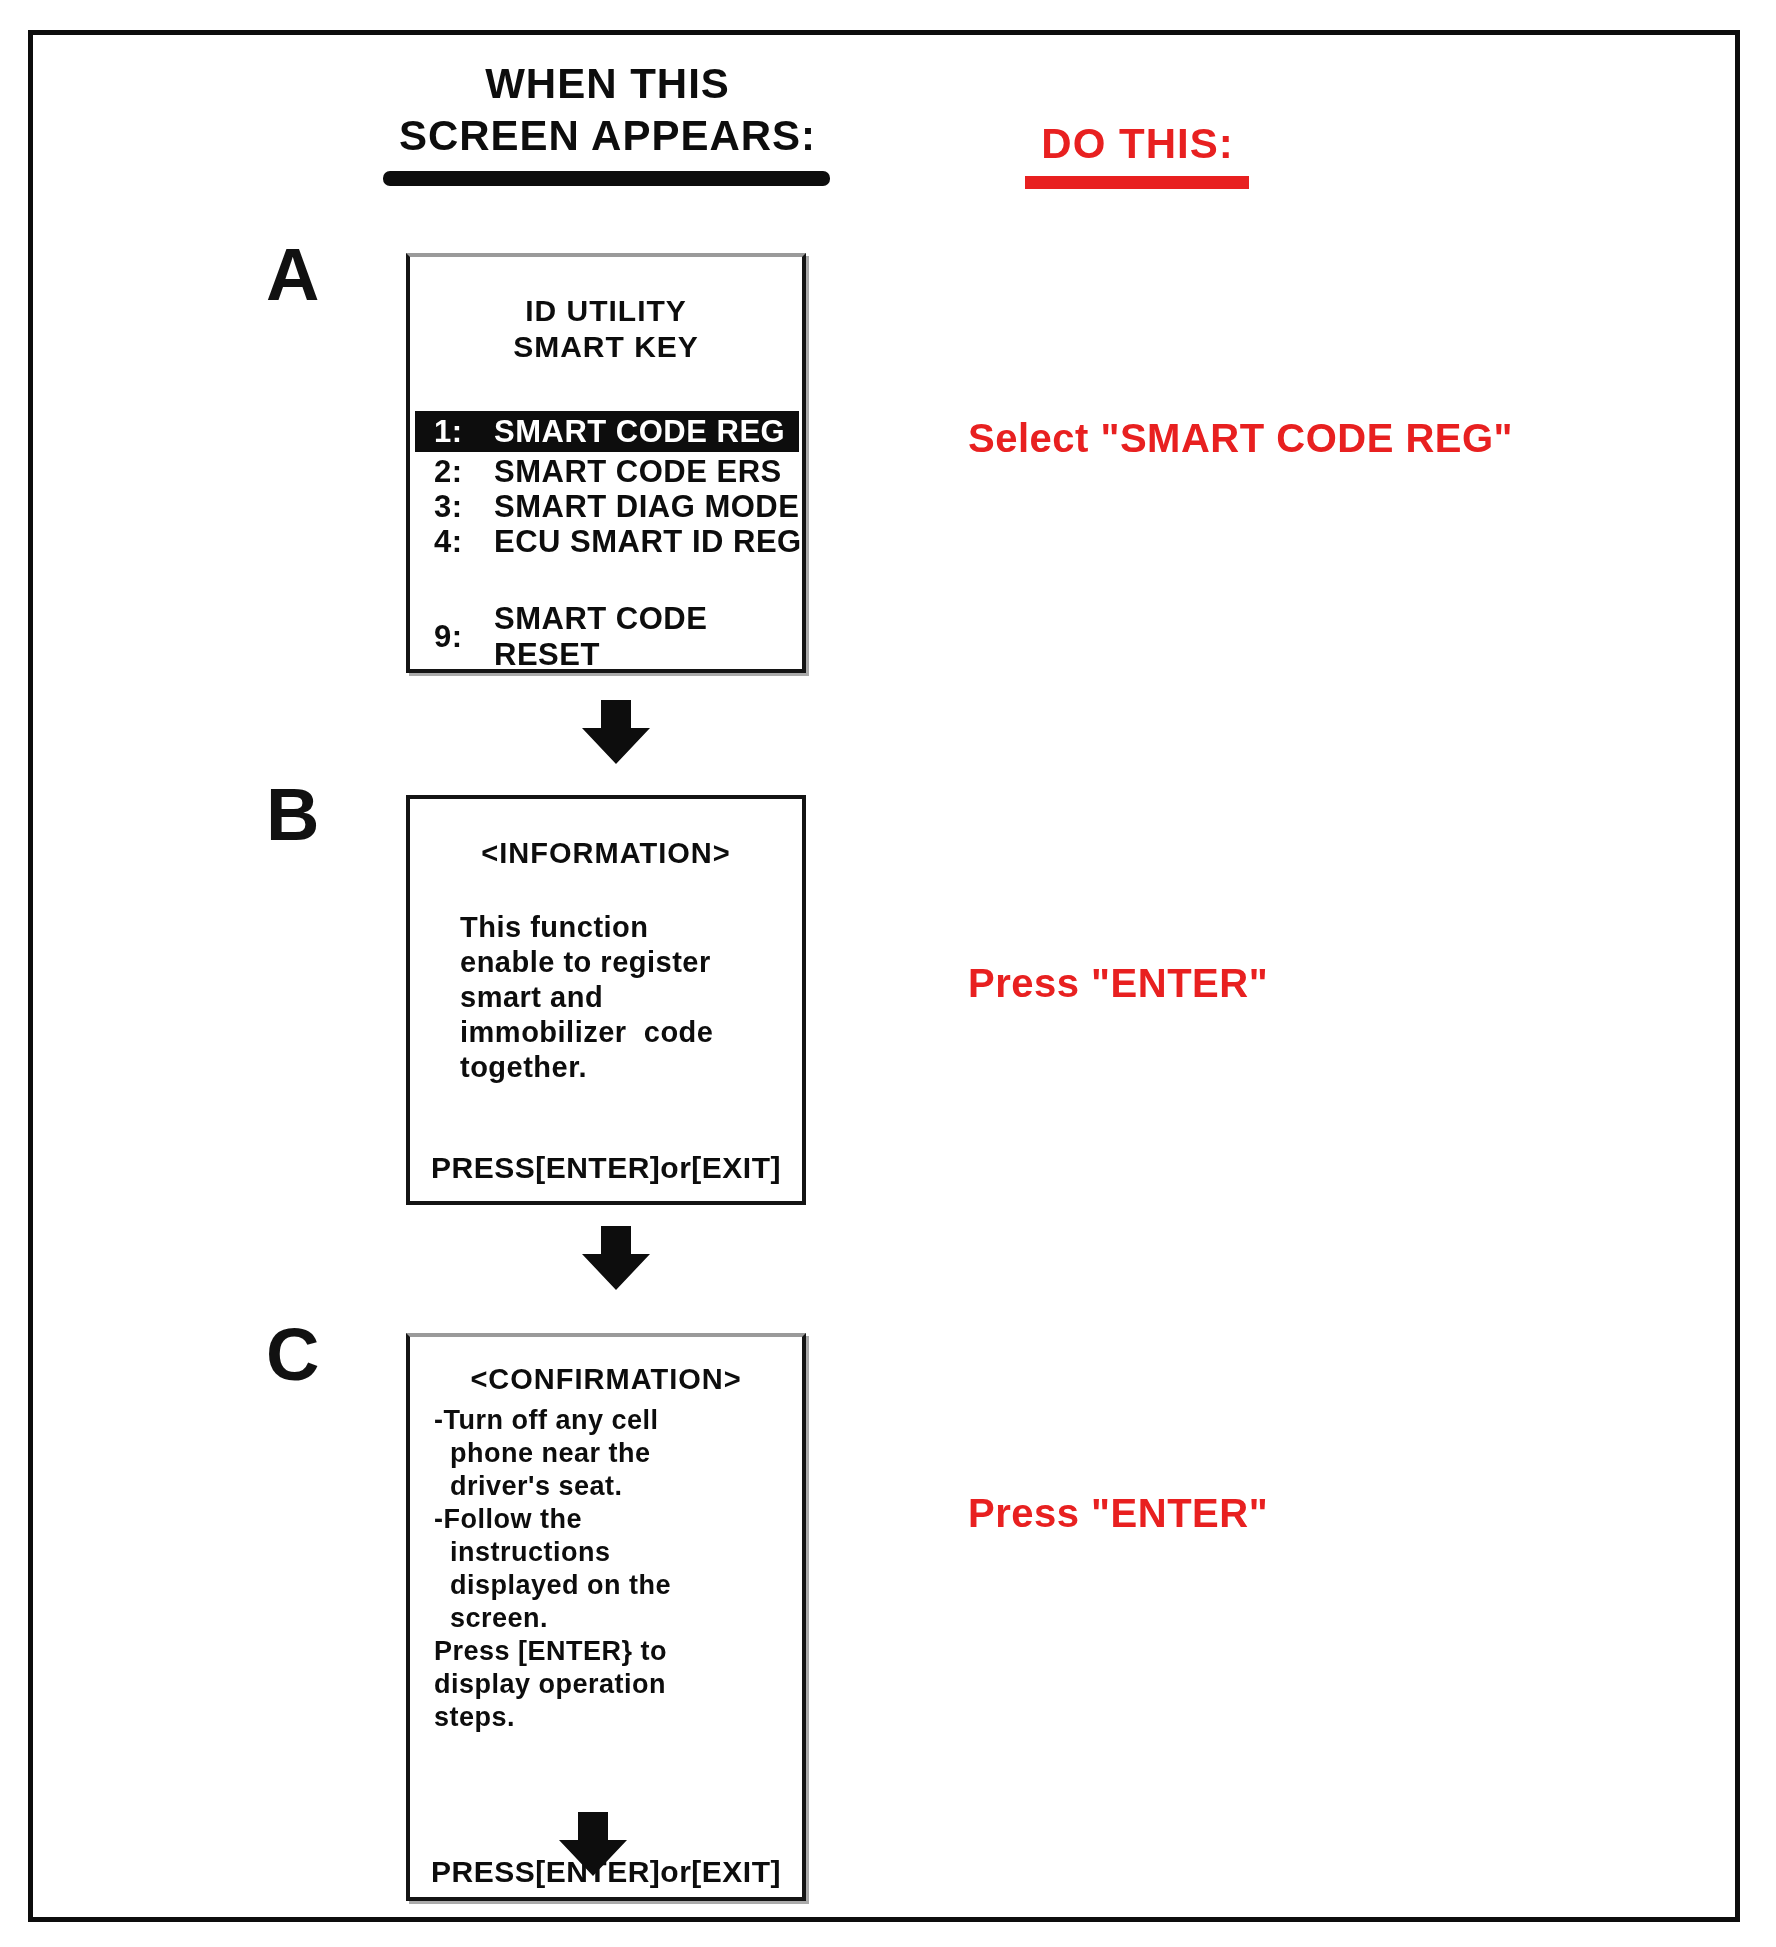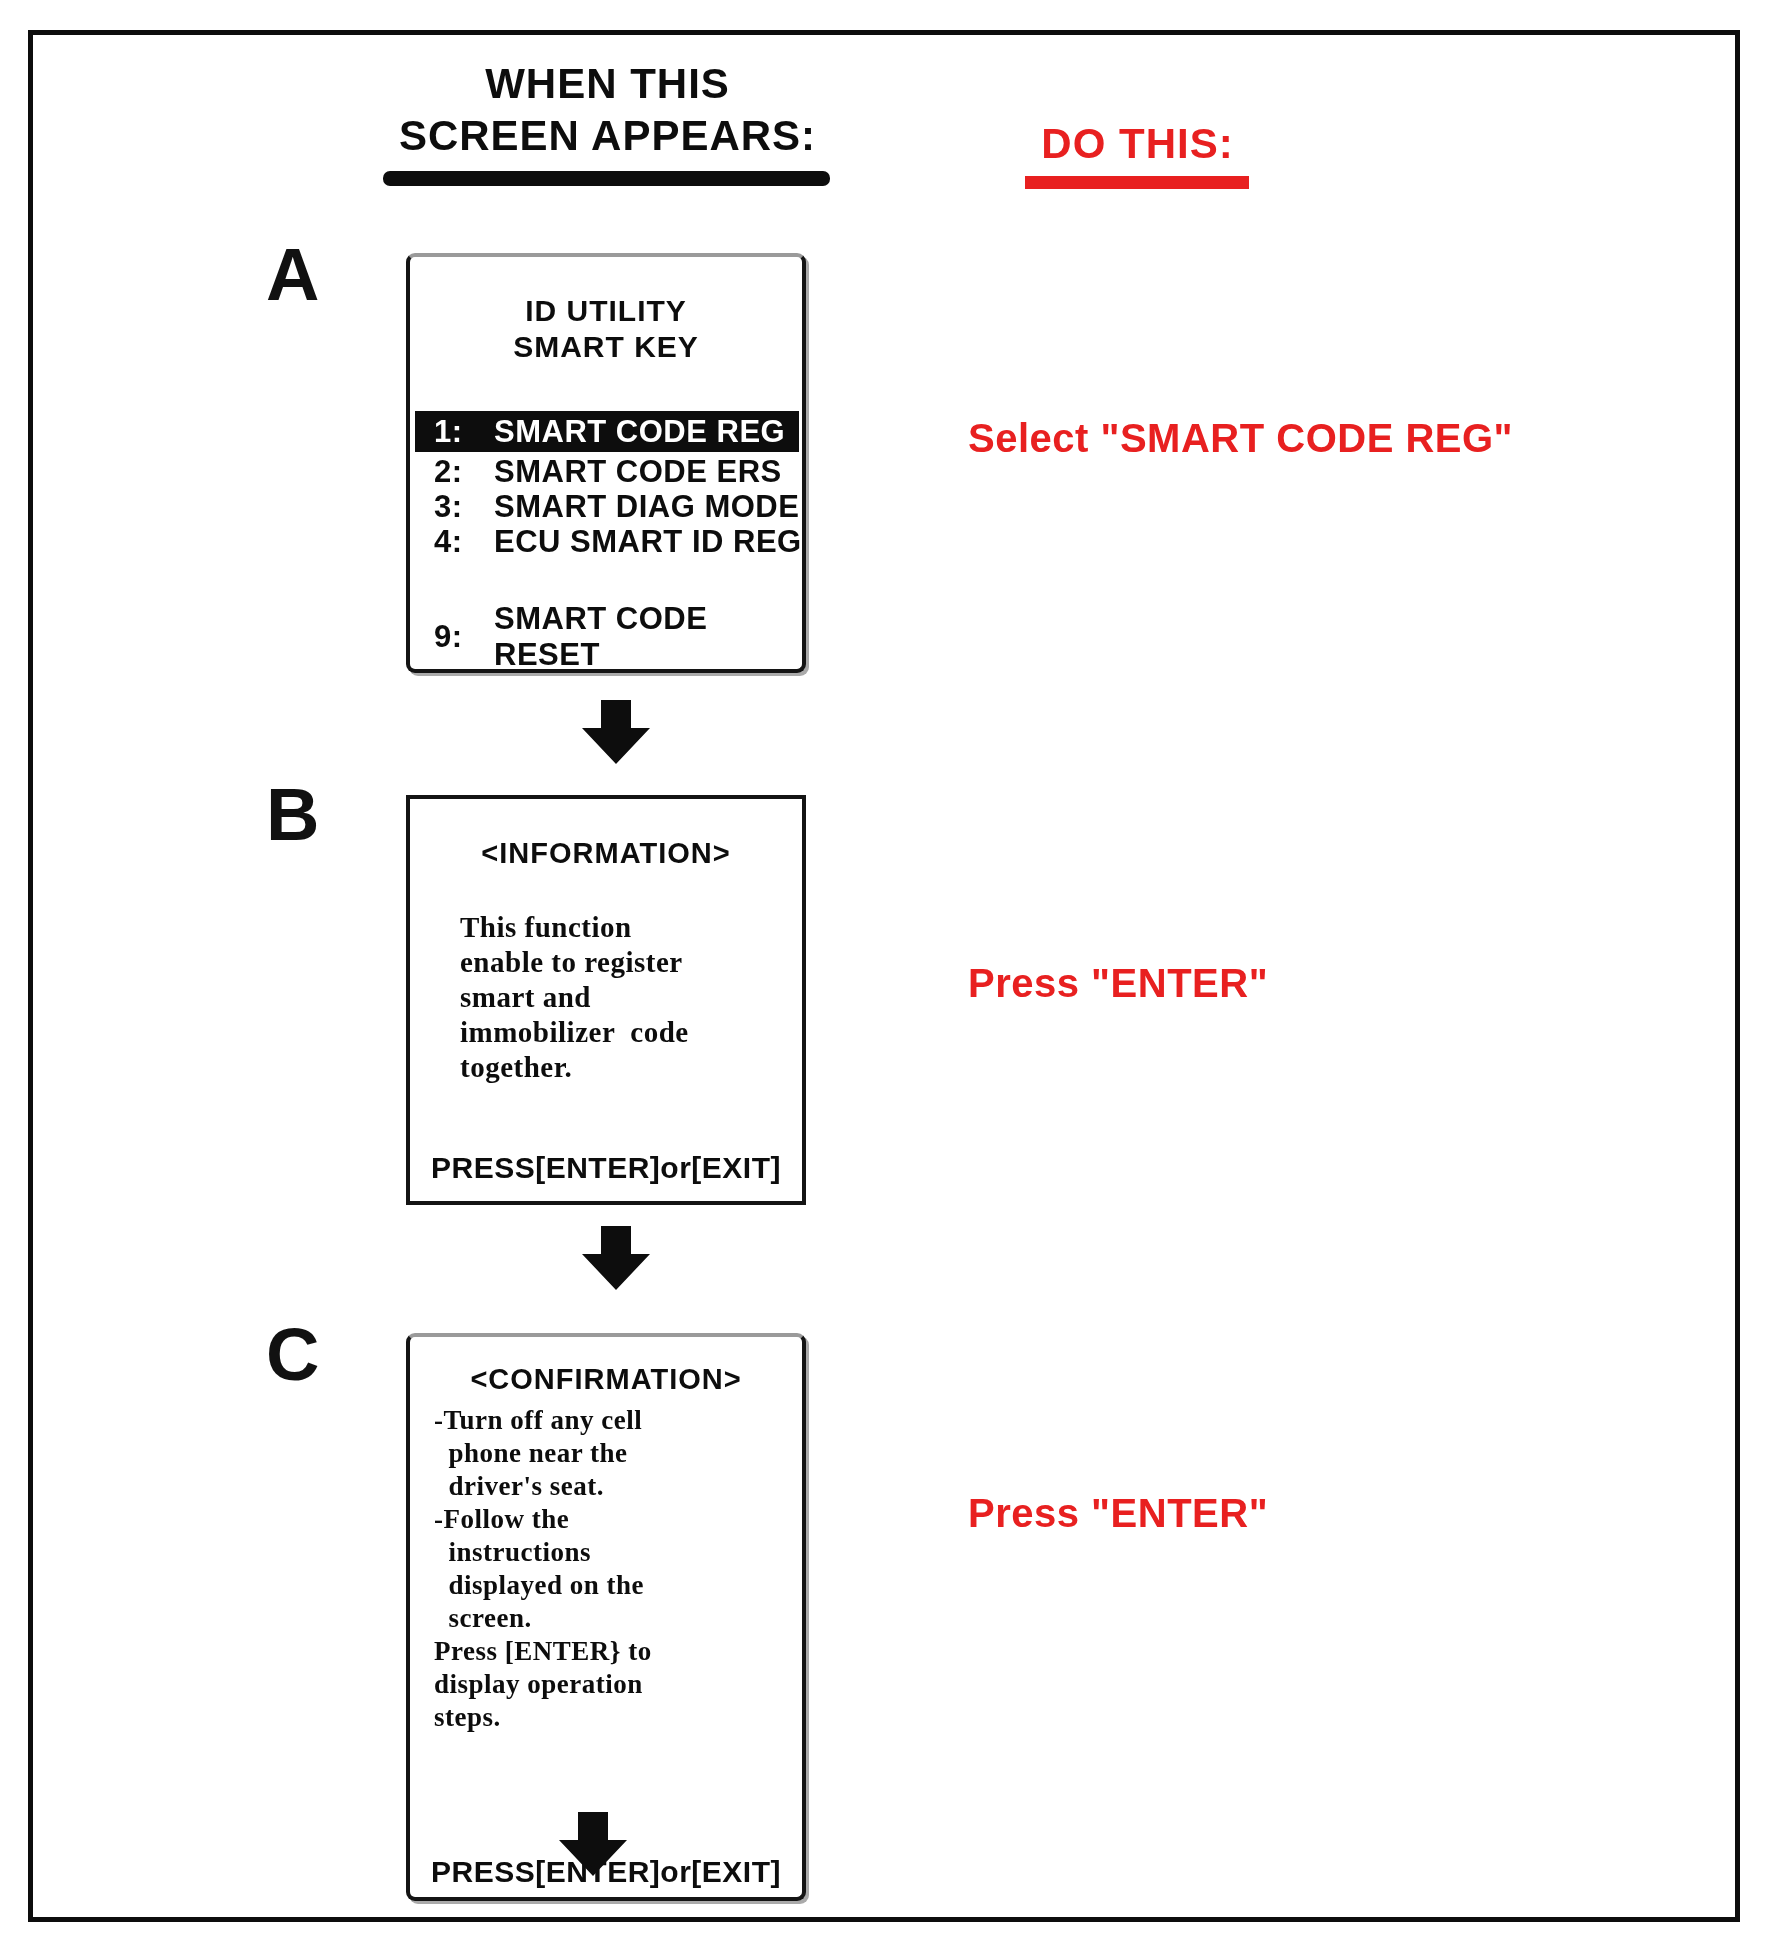--- a/index.html
+++ b/index.html
@@ -69,21 +69,20 @@
     position: absolute;
     left: 406px;
     width: 400px;
     box-sizing: border-box;
     border: 4px solid #141414;
     background: #fff;
   }
   #screen-a, #screen-c {
     border-top-color: #9a9a9a;
     box-shadow: 3px 3px 0 #aaaaaa;
-    border-radius: 9px;
   }
   #screen-a { top: 253px; height: 420px; }
   #screen-b { top: 795px; height: 410px; }
   #screen-c { top: 1333px; height: 568px; }
 
   .screen-title {
     text-align: center;
     white-space: pre-line;
   }
   #screen-a .screen-title {
@@ -116,21 +115,20 @@
     color: #ffffff;
     margin: 0 3px 2px 5px;
     padding-left: 19px;
     height: 41px;
   }
   .menu-row.gap-before { margin-top: 60px; }
 
   .screen-body {
     white-space: pre-wrap;
     letter-spacing: 0.5px;
-    font-family: Liberation Serif, serif;
   }
   #screen-b .screen-body {
     margin: 40px 10px 0 50px;
     font-size: 29px; line-height: 35px;
   }
   #screen-c .screen-body {
     margin: 8px 8px 0 24px;
     font-size: 27px; line-height: 33px;
   }
   .screen-footer {

